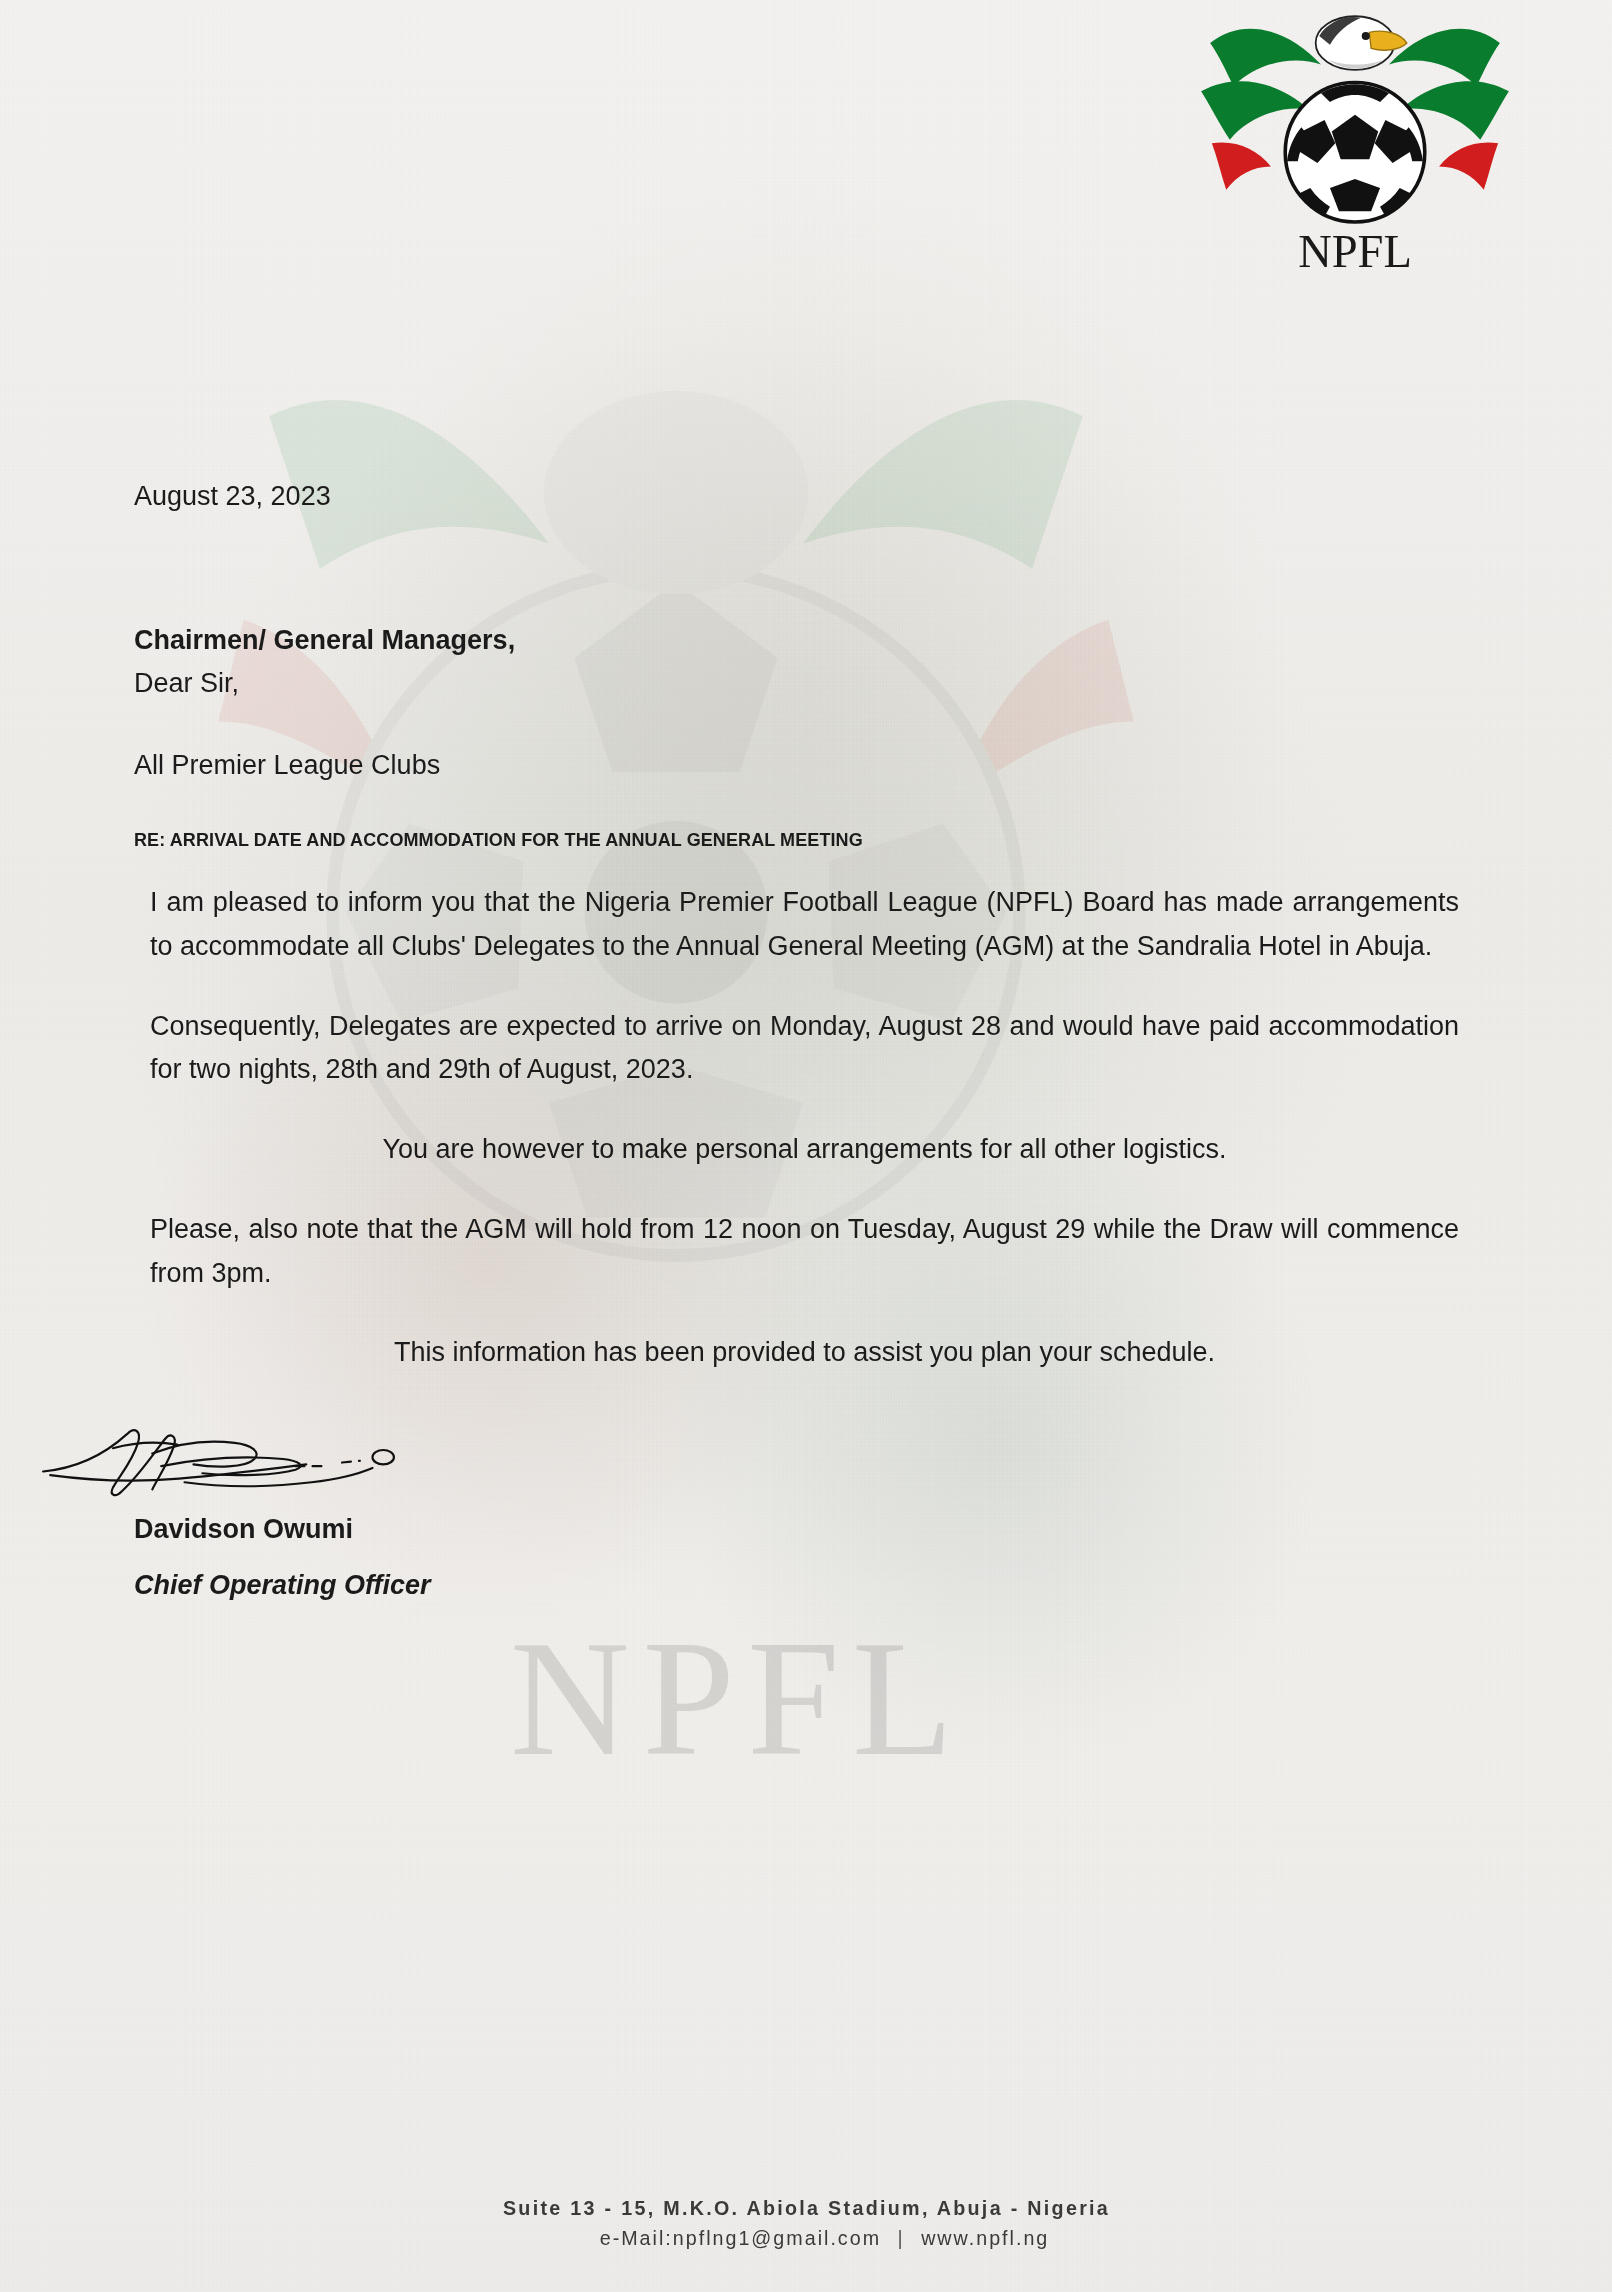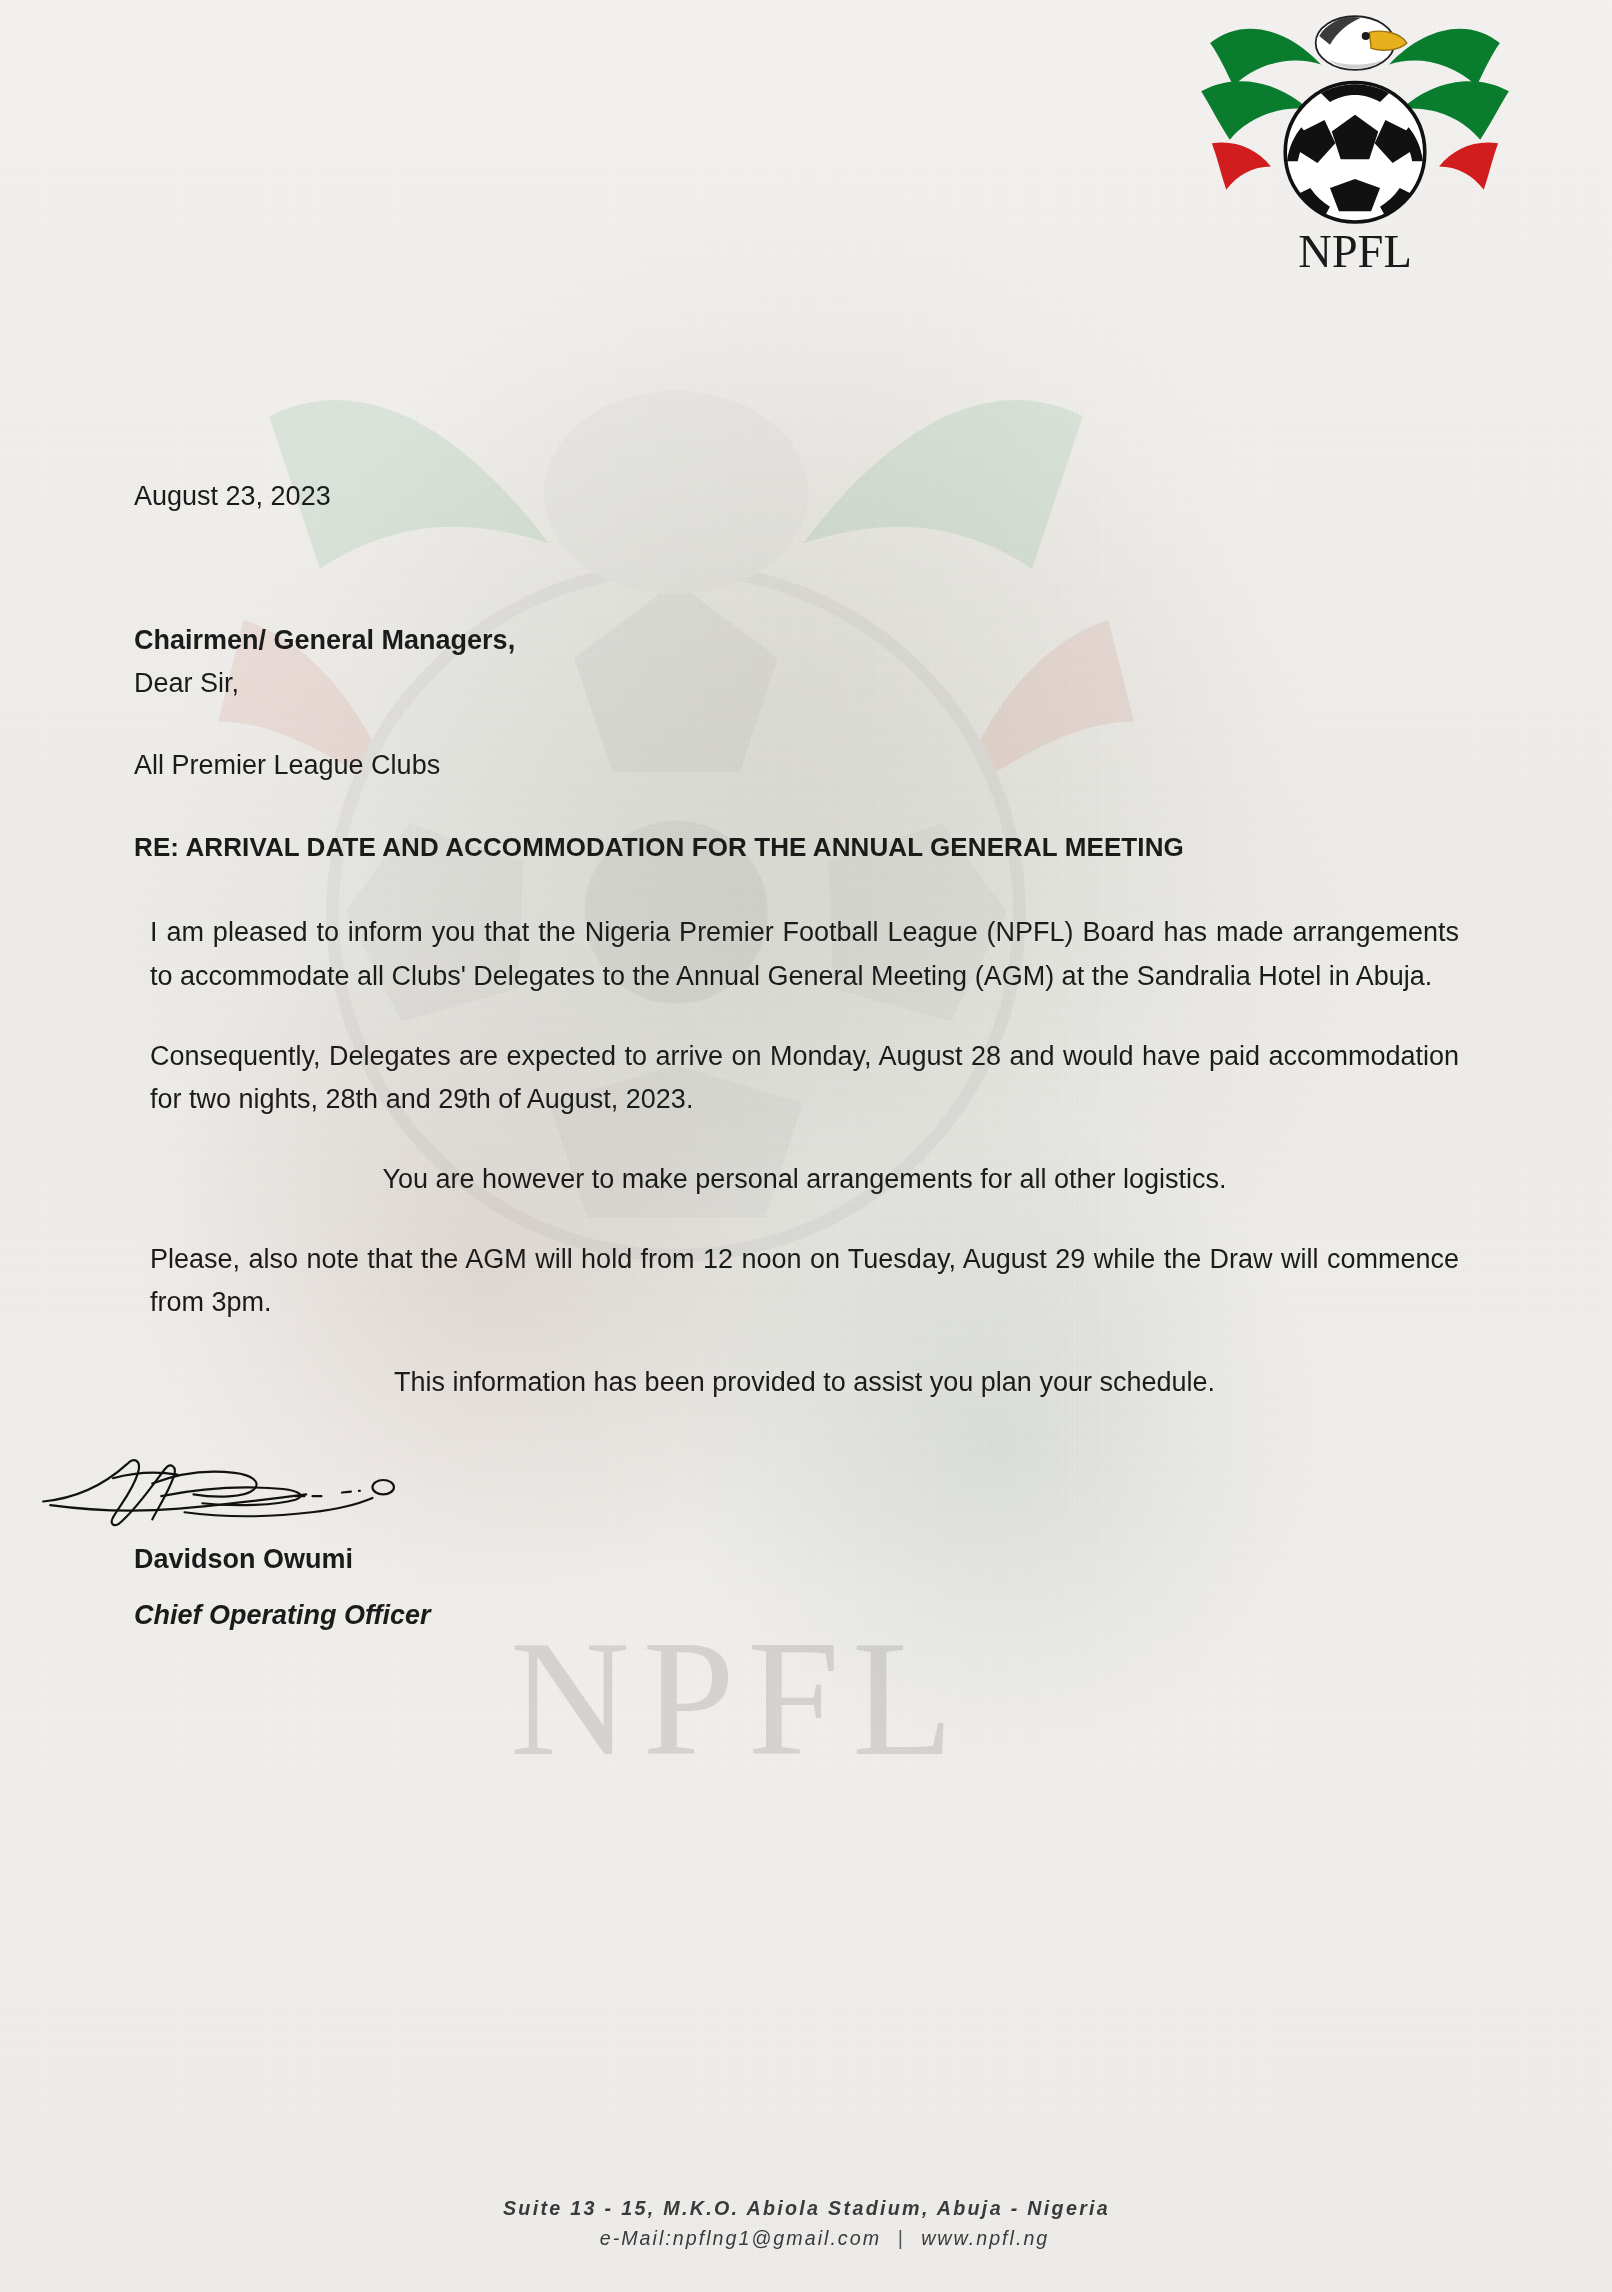--- a/index.html
+++ b/index.html
@@ -85,22 +85,22 @@
     font-size: 27px;
   }
   .salute-bold {
     font-weight: bold;
   }
   .line {
     margin-bottom: 38px;
   }
   .subject {
     font-weight: bold;
-    font-size: 26px;
-    margin-bottom: 43px;
+    font-size: 18px;
+    margin-bottom: 26px;
     letter-spacing: 0.1px;
   }
   p.para {
     margin: 0 0 36px 16px;
     text-align: justify;
     text-justify: inter-word;
   }
   p.para.last-left {
     text-align: center;
   }
@@ -132,21 +132,20 @@
   .footer {
     position: absolute;
     left: 0;
     right: 0;
     bottom: 43px;
     text-align: center;
     color: #3a3a3a;
     font-size: 19.7px;
     font-weight: bold;
     letter-spacing: 2.3px;
-    font-style: italic;
   }
   .footer .line2 {
     margin-top: 7.2px;
     font-weight: normal;
     letter-spacing: 2px;
     margin-left: 36px;
   }
   .footer .sep {
     display: inline-block;
     padding: 0 9px;

